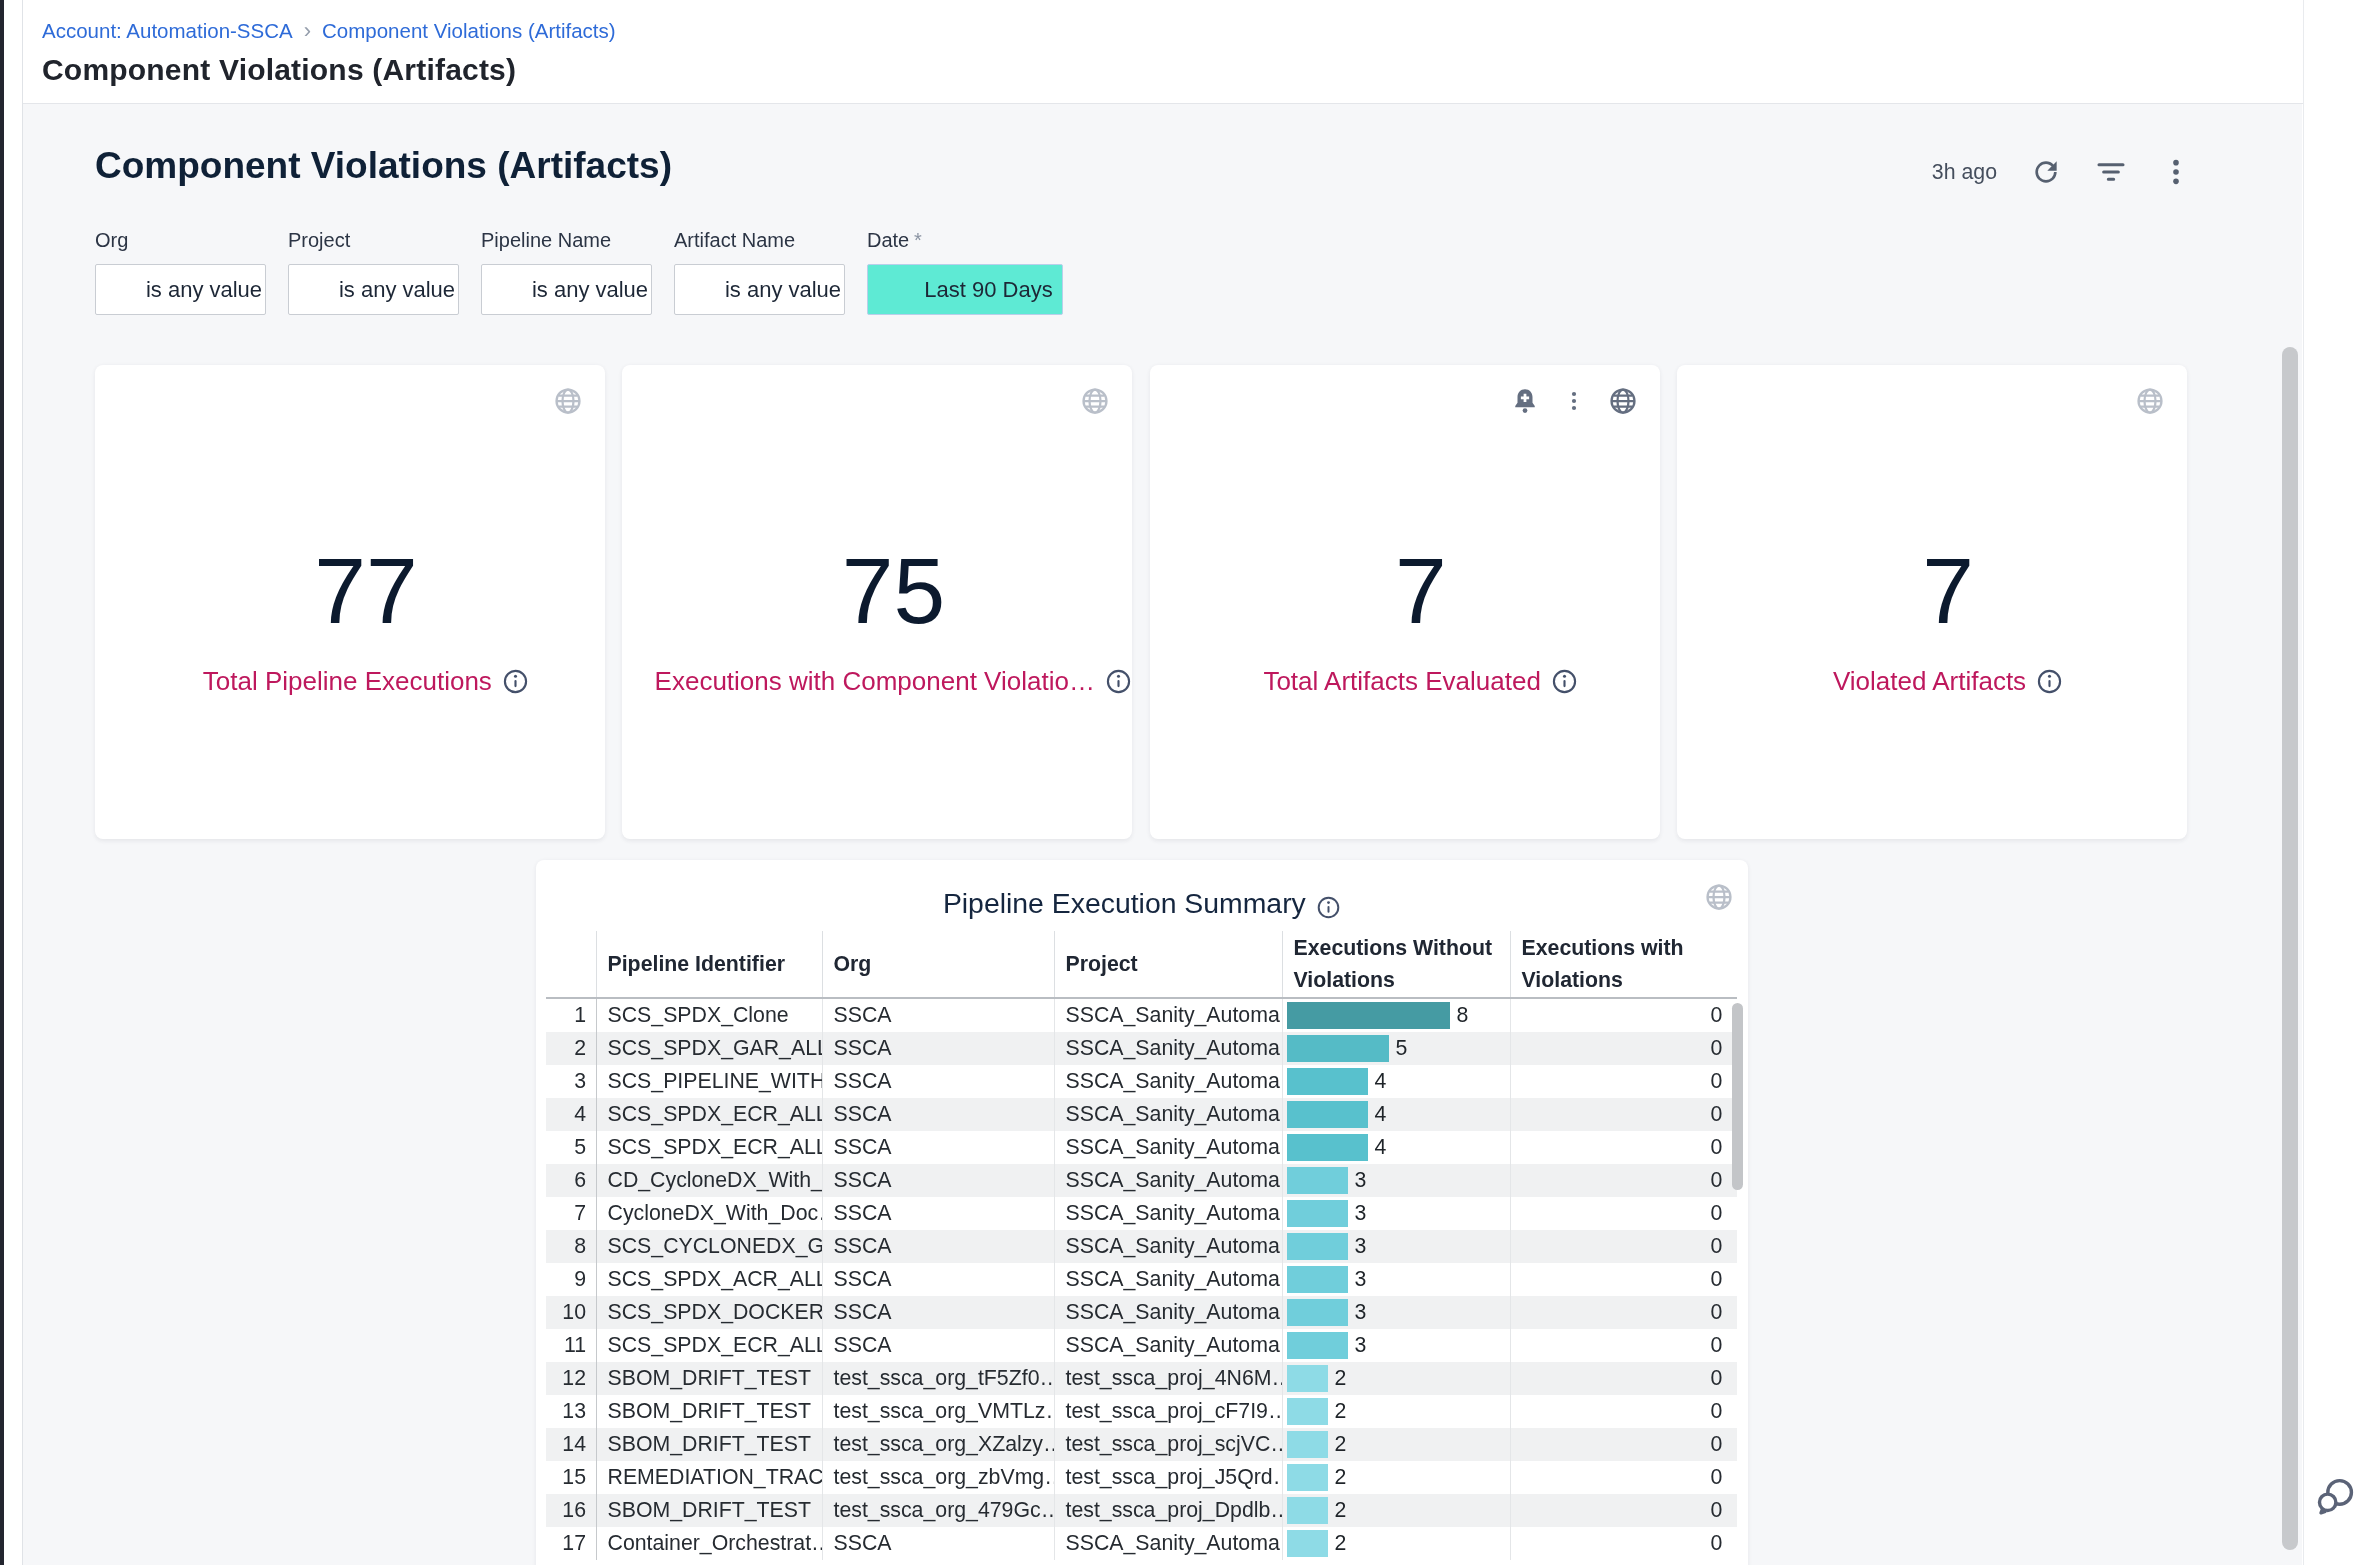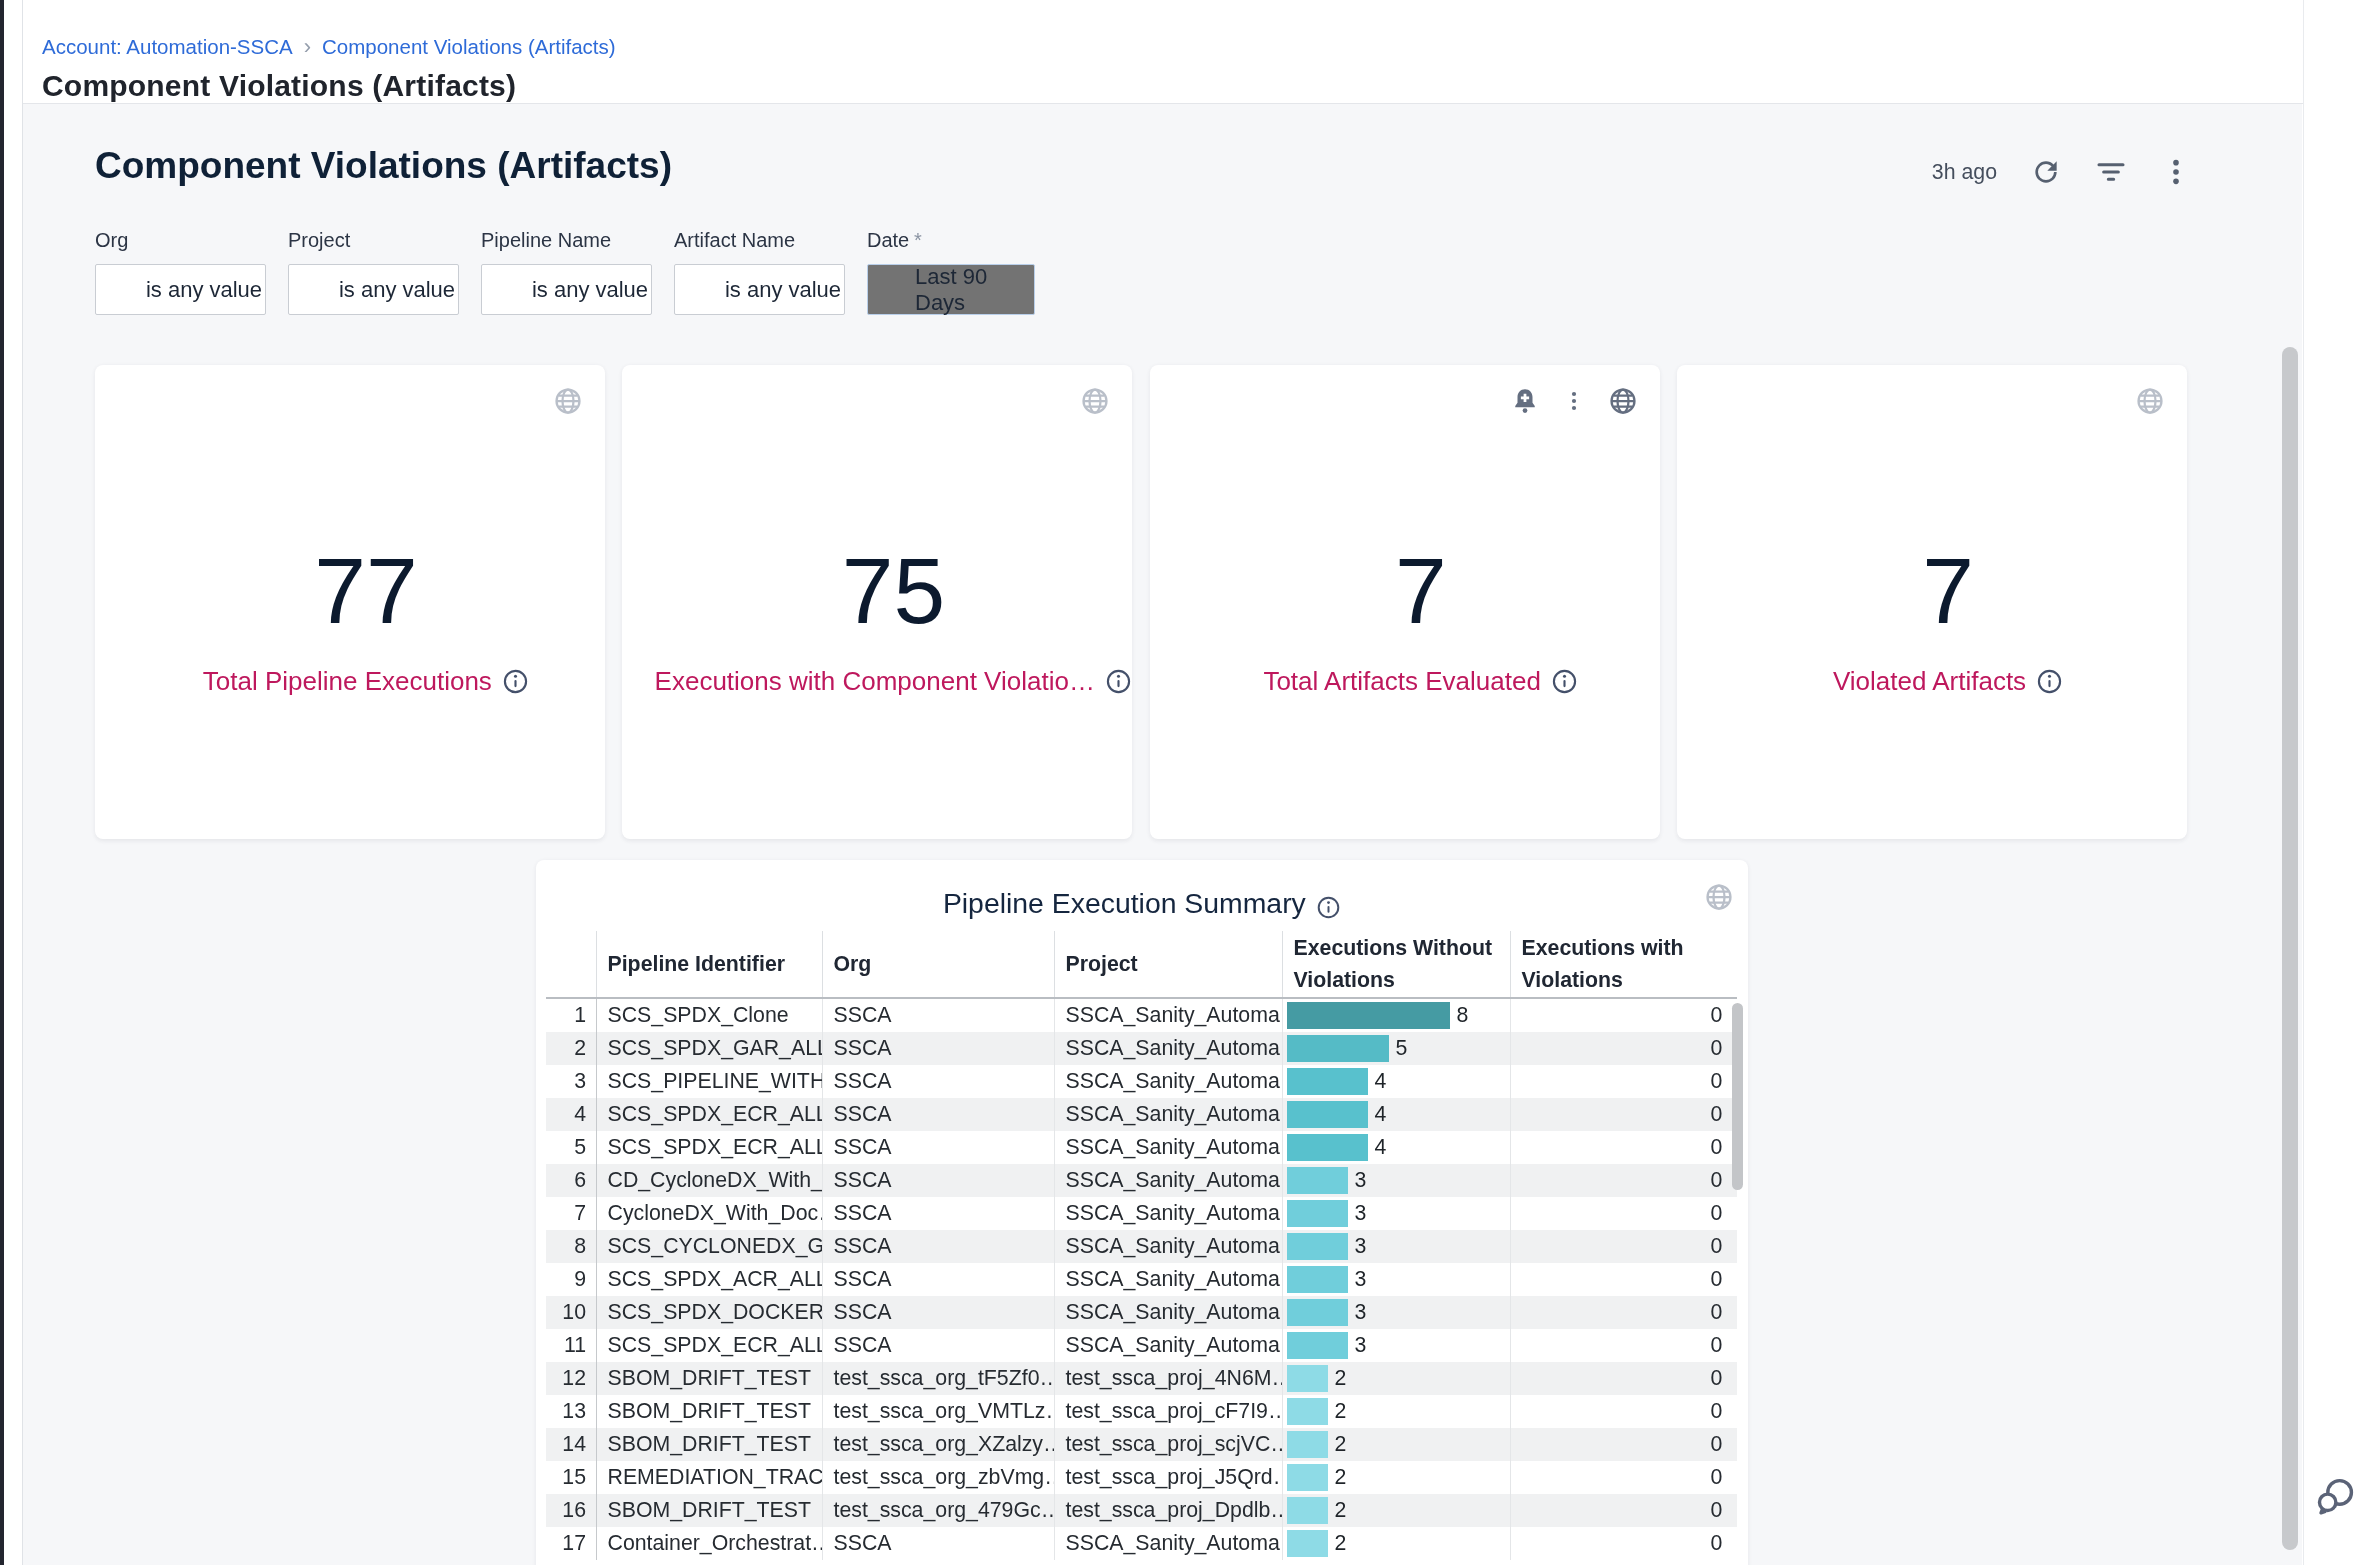--- a/index.html
+++ b/index.html
@@ -14,21 +14,21 @@
   .nav-edge { position:absolute; left:0; top:0; width:4px; height:100%; background:#23252f; z-index:6; }
   .nav-rail { position:absolute; left:4px; top:0; width:19px; height:100%; background:#ffffff; border-right:0.8px solid #e0e3e7; z-index:6; }
 
   
   .right-gutter { position:absolute; right:0; top:0; width:63px; height:100%; background:#ffffff; border-left:1.6px solid #e9ebee; z-index:6; }
   .help-fab { position:absolute; left:9.5px; bottom:49px; width:41px; height:41px; color:#5b6377; cursor:pointer; }
 
   .content { position:absolute; left:23px; top:0; width:2343px; height:100%; }
 
   
-  .page-header { height:104px; background:#fff; border-bottom:0.8px solid #e4e6ea; padding:35px 0 0 19px; }
+  .page-header { height:104px; background:#fff; border-bottom:0.8px solid #e4e6ea; padding:19px 0 0 19px; }
   .breadcrumb { display:flex; align-items:center; gap:11px; font-size:20.5px; }
   .crumb-link { color:#2e6bd8; cursor:pointer; }
   .crumb-sep { color:#959eac; font-size:22px; line-height:20.5px; }
   .page-title { margin:9.5px 0 0 0; font-size:30px; font-weight:700; color:#20242c; letter-spacing:0.2px; }
 
   
   .dashboard { position:absolute; left:0; top:104px; width:2279px; height:1462px; background:#f6f7f9; overflow:hidden; }
 
   .dash-title { position:absolute; left:72px; top:41px; font-size:37px; font-weight:600; color:#0f2137; }
   .dash-actions { position:absolute; top:52px; right:110px; display:flex; align-items:center; gap:33px; }
@@ -37,21 +37,21 @@
 
   
   .filters { position:absolute; left:72px; top:125px; display:flex; gap:22px; }
   .filter { display:flex; flex-direction:column; gap:12px; }
   .filter-label { font-size:20px; color:#2c3545; }
   .filter-label .req { color:#8a93a2; margin-left:4.7px; }
   .filter-box {
     width:171px; height:51px; background:#fff; border:0.8px solid #c9cdd3; border-radius:2px;
     display:flex; align-items:center; justify-content:center; font-size:22px; color:#1d2736; cursor:pointer;padding-left:47px;
   }
-  .filter.active .filter-box { width:168px; background:#737373; border-color:#b9cfea; }
+  .filter.active .filter-box { width:196px; background:#5eead4; border-color:#b9cfea; }
 
   
   .tiles { position:absolute; left:72px; top:261px; display:flex; gap:17.4px; }
   .tile {
     position:relative; width:510px; height:474px; background:#fff; border-radius:8px;
     box-shadow:0 1.6px 4.7px rgba(40,41,61,.08);
     padding-left:32px;
   }
   .tile-icons { position:absolute; top:20.5px; right:22px; display:flex; align-items:center; gap:22px; }
   .tile-icons .globe { width:30px; height:30px; color:#b9bfc9; }

